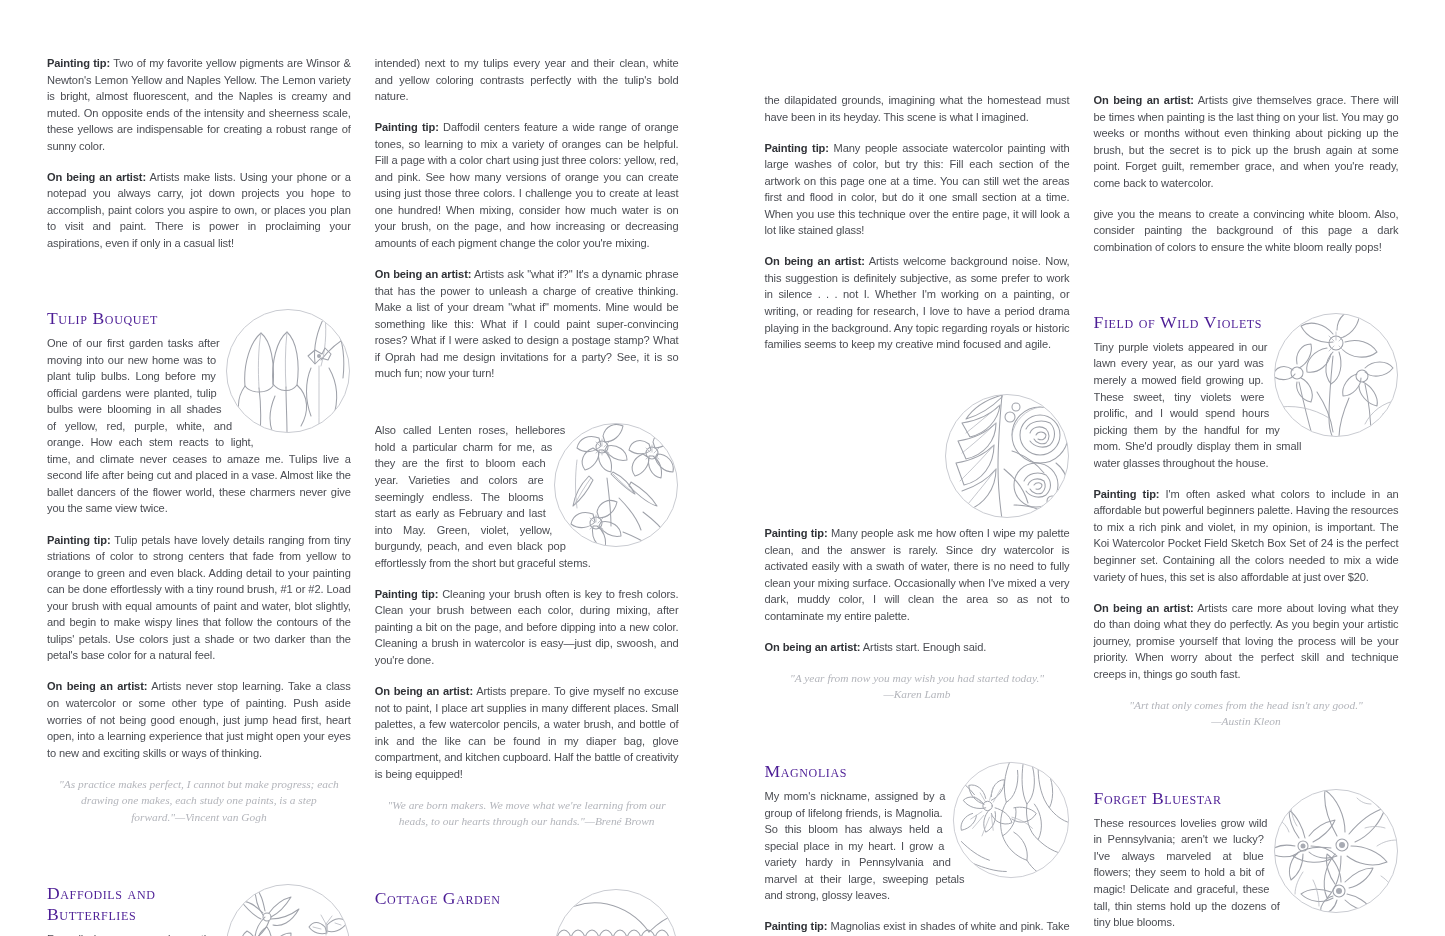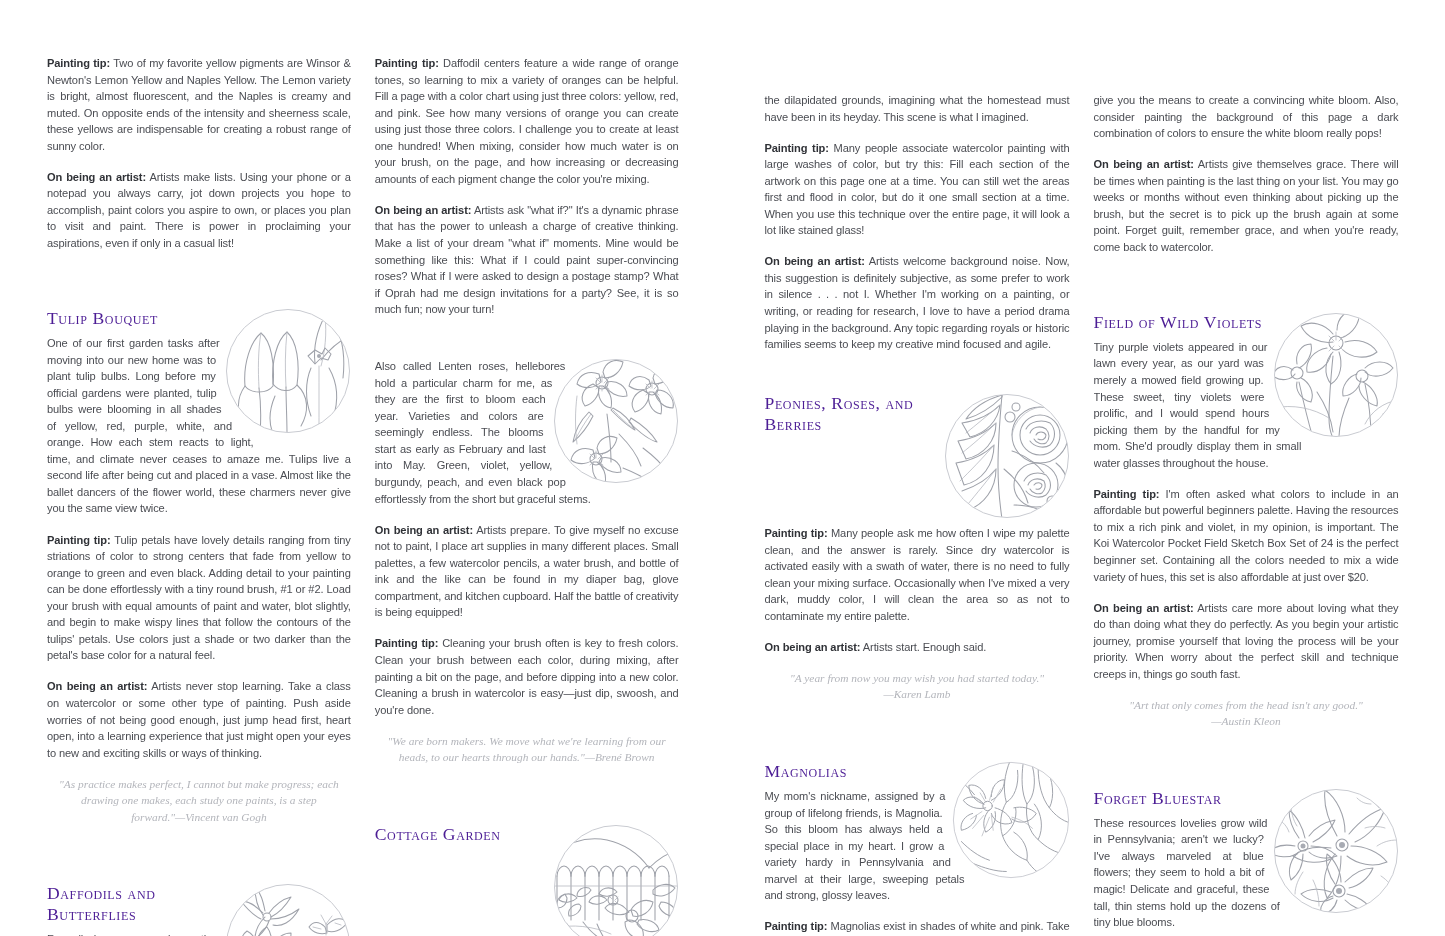--- a/index.html
+++ b/index.html
@@ -198,20 +198,21 @@
               </g>
             </svg>
           </div>
           <h2 class="section">Daffodils and Butterflies</h2>
           <p class="body last">Formally known as narcissus, the daffodil is quite the iconic spring bloom. These beauties spring up (no pun</p>
         </div>
       </div>
 
       <div class="col">
 
+        <p class="body">intended) next to my tulips every year and their clean, white and yellow coloring contrasts perfectly with the tulip's bold nature.</p>
 
         <p class="body"><span class="lead">Painting tip:</span><span> Daffodil centers feature a wide range of orange tones, so learning to mix a variety of oranges can be helpful. Fill a page with a color chart using just three colors: yellow, red, and pink. See how many versions of orange you can create using just those three colors. I challenge you to create at least one hundred! When mixing, consider how much water is on your brush, on the page, and how increasing or decreasing amounts of each pigment change the color you're mixing.</span></p>
 
         <p class="body"><span class="lead">On being an artist:</span><span> Artists ask "what if?" It's a dynamic phrase that has the power to unleash a charge of creative thinking. Make a list of your dream "what if" moments. Mine would be something like this: What if I could paint super-convincing roses? What if I were asked to design a postage stamp? What if Oprah had me design invitations for a party? See, it is so much fun; now your turn!</span></p>
 
         <div class="gap-m"></div>
 
         <div class="section-block">
           <div class="illus">
             <svg viewBox="0 0 126 126">
@@ -255,23 +256,23 @@
                 <path class="ln" d="M54 56 C56 72 58 88 58 104"></path>
                 <path class="ln" d="M90 90 C98 96 108 104 114 114"></path>
                 <path class="ln" d="M70 110 C80 114 92 120 100 126"></path>
                 <path class="ln2" d="M24 38 C22 54 22 70 24 86"></path>
               </g>
             </svg>
           </div>
           <p class="body">Also called Lenten roses, hellebores hold a particular charm for me, as they are the first to bloom each year. Varieties and colors are seemingly endless. The blooms start as early as February and last into May. Green, violet, yellow, burgundy, peach, and even black pop effortlessly from the short but graceful stems.</p>
         </div>
 
+        <p class="body"><span class="lead">Painting tip:</span><span> Cleaning your brush often is key to fresh colors. Clean your brush between each color, during mixing, after painting a bit on the page, and before dipping into a new color. Cleaning a brush in watercolor is easy—just dip, swoosh, and you're done.</span></p>
+
         <p class="body"><span class="lead">On being an artist:</span><span> Artists prepare. To give myself no excuse not to paint, I place art supplies in many different places. Small palettes, a few watercolor pencils, a water brush, and bottle of ink and the like can be found in my diaper bag, glove compartment, and kitchen cupboard. Half the battle of creativity is being equipped!</span></p>
-
-        <p class="body"><span class="lead">Painting tip:</span><span> Cleaning your brush often is key to fresh colors. Clean your brush between each color, during mixing, after painting a bit on the page, and before dipping into a new color. Cleaning a brush in watercolor is easy—just dip, swoosh, and you're done.</span></p>
 
         <p class="quote">"We are born makers. We move what we're learning from our heads, to our hearts through our hands."—Brené Brown</p>
 
         <div class="gap-xl"></div>
 
         <div class="section-block">
           <div class="illus">
             <svg viewBox="0 0 126 126">
               <circle class="ring" cx="63" cy="63" r="61.5"></circle>
               <g clip-path="url(#c4)">
@@ -369,21 +370,20 @@
                 <path class="ln" d="M60 76 C70 84 80 96 84 110"></path>
                 <path class="ln" d="M70 112 C82 112 96 116 106 122"></path>
                 <path class="ln" d="M112 70 C120 76 124 86 124 96"></path>
                 <circle class="ln" cx="118" cy="112" r="6"></circle>
                 <circle class="ln" cx="108" cy="108" r="5"></circle>
                 <circle class="ln" cx="66" cy="24" r="5"></circle>
                 <circle class="ln" cx="72" cy="14" r="4"></circle>
               </g>
             </svg>
           </div>
-          <h2 class="section">Peonies, Roses, and Berries</h2>
         </div>
 
         <p class="body"><span class="lead">Painting tip:</span><span> Many people ask me how often I wipe my palette clean, and the answer is rarely. Since dry watercolor is activated easily with a swath of water, there is no need to fully clean your mixing surface. Occasionally when I've mixed a very dark, muddy color, I will clean the area so as not to contaminate my entire palette.</span></p>
 
         <p class="body"><span class="lead">On being an artist:</span><span> Artists start. Enough said.</span></p>
 
         <p class="quote"><span>"A year from now you may wish you had started today."</span><br><span class="attrib">—Karen Lamb</span></p>
 
         <div class="gap-xl"></div>
 
@@ -422,23 +422,23 @@
           </div>
           <h2 class="section">Magnolias</h2>
           <p class="body">My mom's nickname, assigned by a group of lifelong friends, is Magnolia. So this bloom has always held a special place in my heart. I grow a variety hardy in Pennsylvania and marvel at their large, sweeping petals and strong, glossy leaves.</p>
         </div>
 
         <p class="body last"><span class="lead">Painting tip:</span><span> Magnolias exist in shades of white and pink. Take a moment to examine a white flower in real life. It is not truly stark white, right? Using very light, shadowy tones of blue or gray will</span></p>
       </div>
 
       <div class="col">
 
+        <p class="body"><span class="lead">On being an artist:</span><span> Artists give themselves grace. There will be times when painting is the last thing on your list. You may go weeks or months without even thinking about picking up the brush, but the secret is to pick up the brush again at some point. Forget guilt, remember grace, and when you're ready, come back to watercolor.</span></p>
+
         <p class="body">give you the means to create a convincing white bloom. Also, consider painting the background of this page a dark combination of colors to ensure the white bloom really pops!</p>
-
-        <p class="body"><span class="lead">On being an artist:</span><span> Artists give themselves grace. There will be times when painting is the last thing on your list. You may go weeks or months without even thinking about picking up the brush, but the secret is to pick up the brush again at some point. Forget guilt, remember grace, and when you're ready, come back to watercolor.</span></p>
 
         <div class="gap-l"></div>
 
         <div class="section-block">
           <div class="illus">
             <svg viewBox="0 0 126 126">
               <circle class="ring" cx="63" cy="63" r="61.5"></circle>
               <g clip-path="url(#c7)">
                 <clipPath id="c7">
                     <circle cx="63" cy="63" r="61"></circle>

